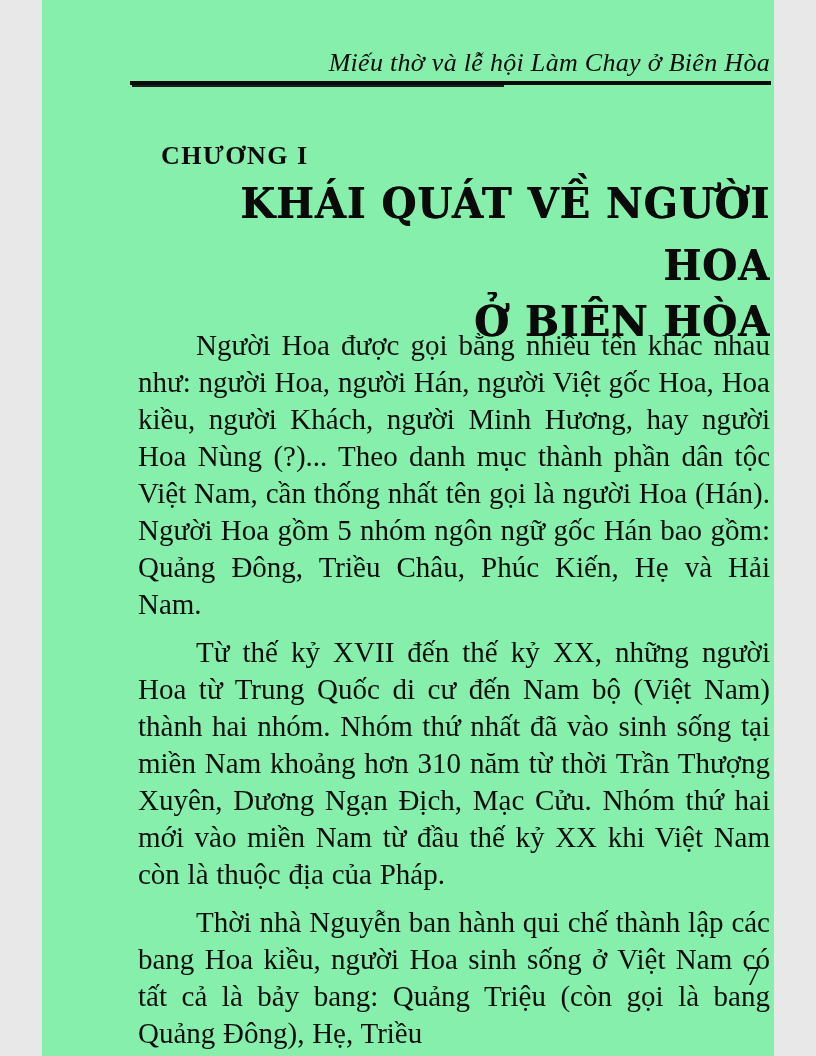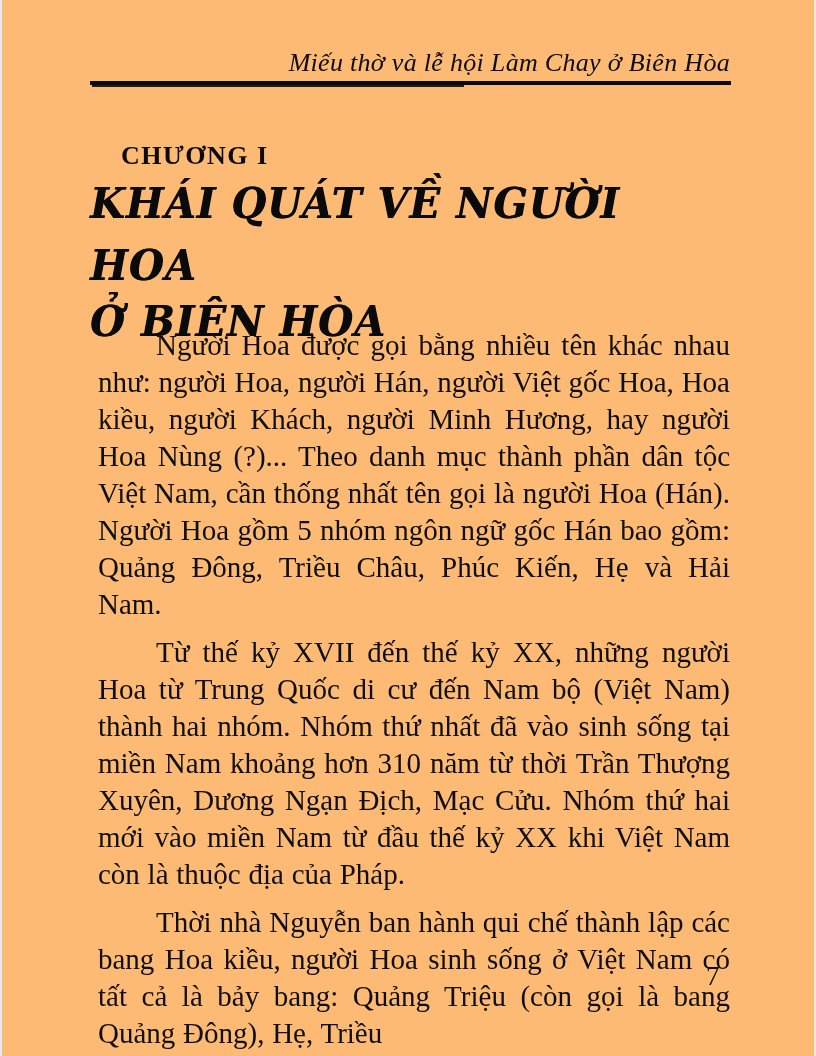--- a/index.html
+++ b/index.html
@@ -2,24 +2,24 @@
 <html><head>
 <meta charset="utf-8">
 <style>
   html, body {
     margin: 0;
     padding: 0;
     background: #e8e8e8;
   }
   .page {
     position: relative;
-    width: 812px;
+    width: 732px;
     height: 1056px;
     margin: 0 auto;
-    background: #fdba74;
+    background: #86efac;
     color: #111;
     font-family: "Liberation Serif", serif;
     overflow: hidden;
   }
   
   .running-header {
     position: absolute;
     top: 48px;
     left: 88px;
     width: 640px;
@@ -57,24 +57,23 @@
     letter-spacing: 1.5px;
     color: #0a0a0a;
     font-family: "Liberation Serif", serif;
     margin-left: 20px;
   }
   .chapter-title {
     position: absolute;
     top: 176px;
     left: 88px;
     width: 640px;
-    text-align: left;
+    text-align: right;
     font-family: "DejaVu Serif", serif;
     font-weight: bold;
-    font-style: italic;
     font-size: 40px;
     line-height: 58px;
     letter-spacing: 1px;
     color: #0a0a0a;
     text-shadow: 0.6px 0 0 #0a0a0a;
   }
   .chapter-title .title-line {
     display: block;
     transform: scaleY(1.06);
   }

